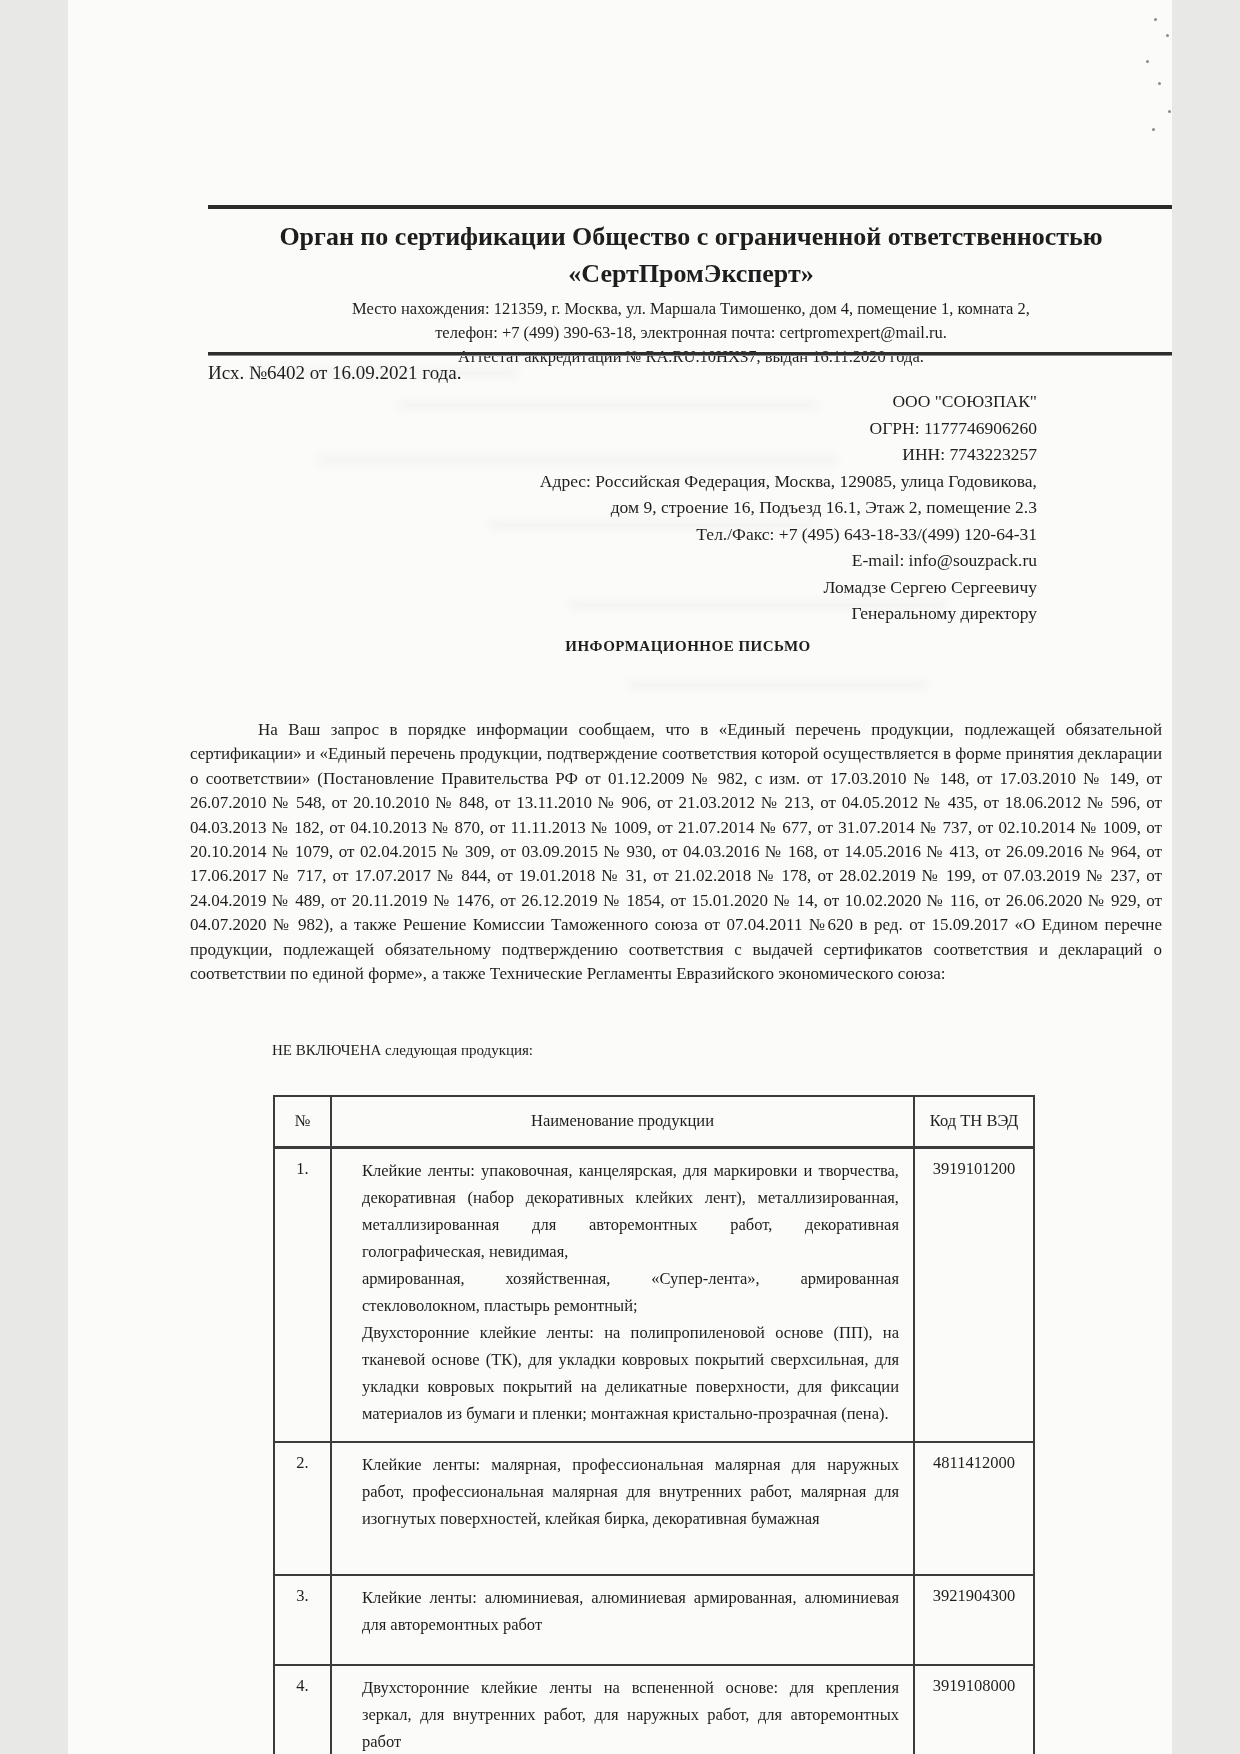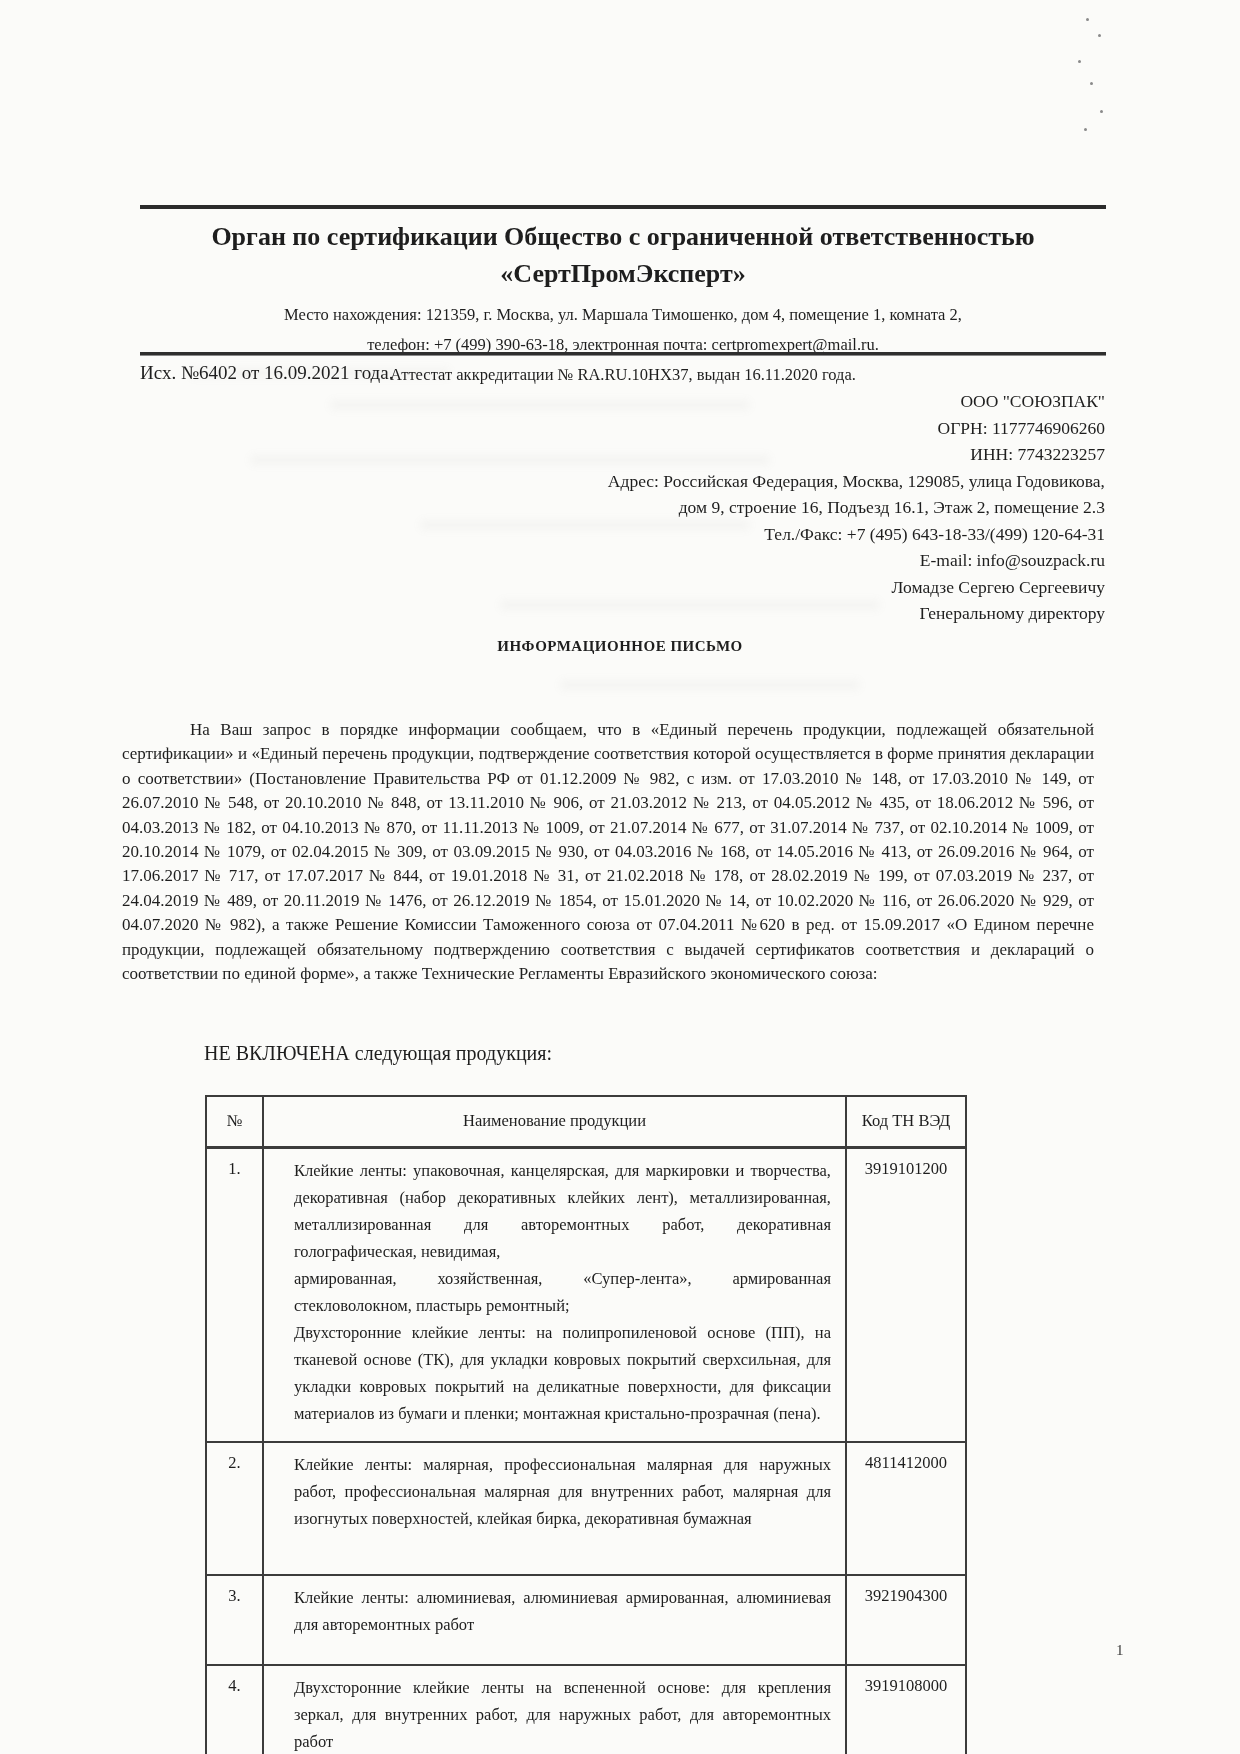--- a/index.html
+++ b/index.html
@@ -1,39 +1,39 @@
 <!DOCTYPE html>
 <html lang="ru"><head>
 <meta charset="utf-8">
 <style>
   html,body{margin:0;padding:0;}
   body{background:#e8e8e6;}
   .page{
     position:relative;
-    width:1240px;height:1754px;
+    width:1104px;height:1754px;
     margin:0 auto;
     background:#fbfbf9;
     font-family:"Liberation Serif","DejaVu Serif",serif;
     color:#1e1e1e;
     overflow:hidden;
   }
   
   .rule-top{
     position:absolute;left:140px;top:205px;width:966px;height:4px;
     background:#2b2b2b;
   }
   .org-name{
     position:absolute;left:170px;top:218px;width:906px;
     text-align:center;font-weight:bold;font-size:26px;line-height:37px;
   }
   .org-sub{
     position:absolute;left:150px;top:296px;width:946px;
     text-align:center;font-size:16.5px;line-height:22px;
   }
-  .org-sub div{margin:8px;}
+  .org-sub div{margin:2px;}
   .rule-mid{
     position:absolute;left:140px;top:352px;width:966px;height:3px;
     background:#2e2e2e;border-bottom:1px solid #8a8a8a;
   }
   .outgoing{
     position:absolute;left:140px;top:362px;font-size:19px;
   }
   
   .recipient{
     position:absolute;right:135px;top:388px;width:640px;
@@ -45,21 +45,21 @@
     text-align:center;font-weight:bold;font-size:15px;letter-spacing:.5px;
   }
   
   .body-par{
     position:absolute;left:122px;top:718px;width:972px;
     font-size:17px;line-height:24.4px;
     text-align:justify;
   }
   .body-par .indent{text-indent:68px;}
   .products-intro{
-    position:absolute;left:204px;top:1042px;font-size:20px;
+    position:absolute;left:204px;top:1042px;font-size:15px;
   }
   
   .prod-table{
     position:absolute;left:205px;top:1095px;width:760px;
     border-collapse:collapse;
     font-size:16.5px;line-height:27px;
     table-layout:fixed;
   }
   .prod-table col.c-num{width:57px;}
   .prod-table col.c-name{width:583px;}

